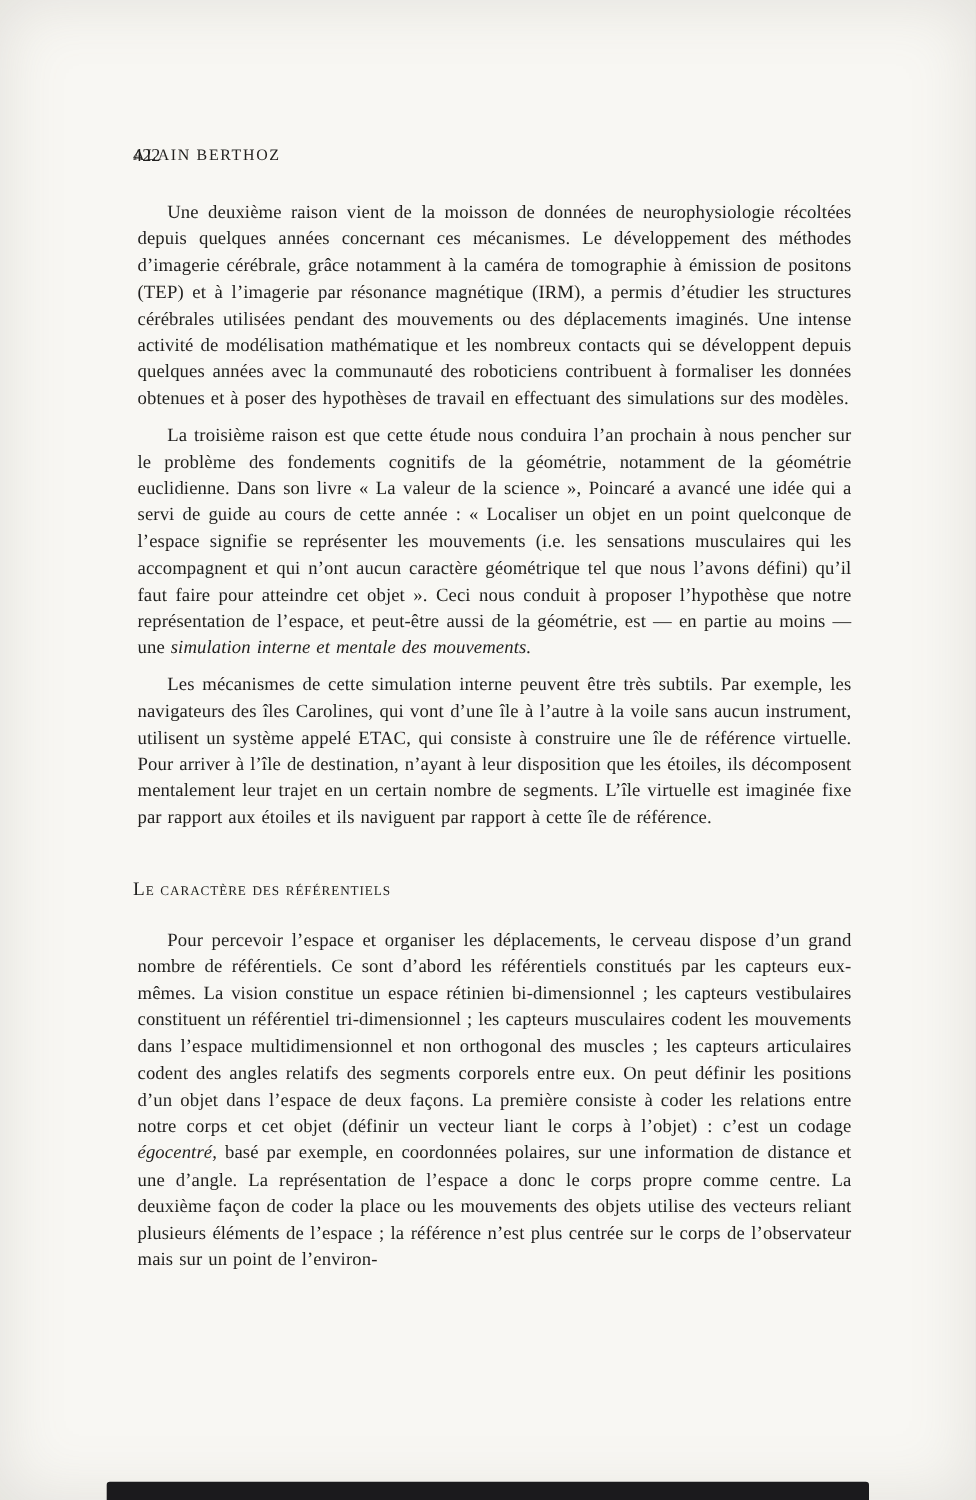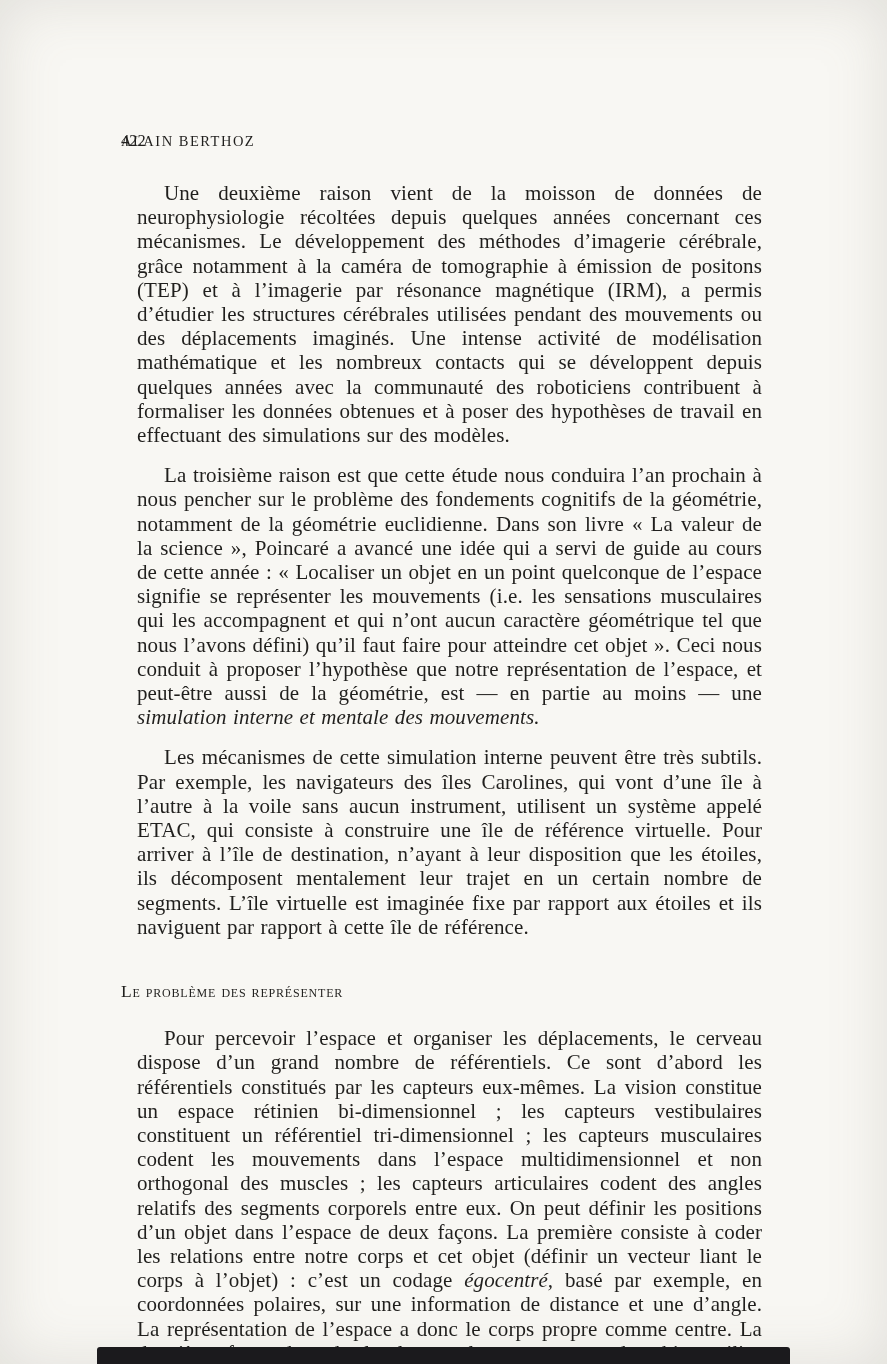--- a/index.html
+++ b/index.html
@@ -36,23 +36,23 @@
     font-size: 16.5px;
   }
   .running-title {
     display: block;
     text-align: left;
     font-size: 14.5px;
     letter-spacing: 1.5px;
     padding-top: 2px;
   }
   .body-text p {
-    margin: 16px;
+    margin: 4px;
     padding: 0;
-    font-size: 21px;
+    font-size: 17px;
     line-height: 24.2px;
     text-align: justify;
     text-indent: 27px;
     letter-spacing: 0.1px;
     word-spacing: 1px;
   }
   .body-text p + p {
     margin-top: 9px;
   }
   .section-heading {
@@ -82,21 +82,21 @@
     <div class="page-header">
       <span class="page-number">422</span>
       <span class="running-title">ALAIN BERTHOZ</span>
     </div>
 
     <div class="body-text">
       <p><span>Une deuxième raison vient de la moisson de données de neurophysiologie récoltées depuis quelques années concernant ces mécanismes. Le développement des méthodes d’imagerie cérébrale, grâce notamment à la caméra de tomographie à émission de positons (TEP) et à l’imagerie par résonance magnétique (IRM), a permis d’étudier les structures cérébrales utilisées pendant des mouvements ou des déplacements imaginés. Une intense activité de modélisation mathématique et les nombreux contacts qui se développent depuis quelques années avec la communauté des roboticiens contribuent à formaliser les données obtenues et à poser des hypothèses de travail en effectuant des simulations sur des modèles.</span></p>
       <p><span>La troisième raison est que cette étude nous conduira l’an prochain à nous pencher sur le problème des fondements cognitifs de la géométrie, notamment de la géométrie euclidienne. Dans son livre « La valeur de la science », Poincaré a avancé une idée qui a servi de guide au cours de cette année : « Localiser un objet en un point quelconque de l’espace signifie se représenter les mouvements (i.e. les sensations musculaires qui les accompagnent et qui n’ont aucun caractère géométrique tel que nous l’avons défini) qu’il faut faire pour atteindre cet objet ». Ceci nous conduit à proposer l’hypothèse que notre représentation de l’espace, et peut-être aussi de la géométrie, est — en partie au moins — une </span><em>simulation interne et mentale des mouvements.</em></p>
       <p><span>Les mécanismes de cette simulation interne peuvent être très subtils. Par exemple, les navigateurs des îles Carolines, qui vont d’une île à l’autre à la voile sans aucun instrument, utilisent un système appelé ETAC, qui consiste à construire une île de référence virtuelle. Pour arriver à l’île de destination, n’ayant à leur disposition que les étoiles, ils décomposent mentalement leur trajet en un certain nombre de segments. L’île virtuelle est imaginée fixe par rapport aux étoiles et ils naviguent par rapport à cette île de référence.</span></p>
 
-      <h2 class="section-heading">Le problème des représenter</h2>
+      <h2 class="section-heading">Le caractère des référentiels</h2>
 
       <p><span>Pour percevoir l’espace et organiser les déplacements, le cerveau dispose d’un grand nombre de référentiels. Ce sont d’abord les référentiels constitués par les capteurs eux-mêmes. La vision constitue un espace rétinien bi-dimensionnel ; les capteurs vestibulaires constituent un référentiel tri-dimensionnel ; les capteurs musculaires codent les mouvements dans l’espace multidimensionnel et non orthogonal des muscles ; les capteurs articulaires codent des angles relatifs des segments corporels entre eux. On peut définir les positions d’un objet dans l’espace de deux façons. La première consiste à coder les relations entre notre corps et cet objet (définir un vecteur liant le corps à l’objet) : c’est un codage </span><em>égocentré,</em><span> basé par exemple, en coordonnées polaires, sur une information de distance et une d’angle. La représentation de l’espace a donc le corps propre comme centre. La deuxième façon de coder la place ou les mouvements des objets utilise des vecteurs reliant plusieurs éléments de l’espace ; la référence n’est plus centrée sur le corps de l’observateur mais sur un point de l’environ-</span></p>
     </div>
 
   </div>
 
   <div class="scan-artifact-bar"></div>
 </div>
 
 </body></html>

